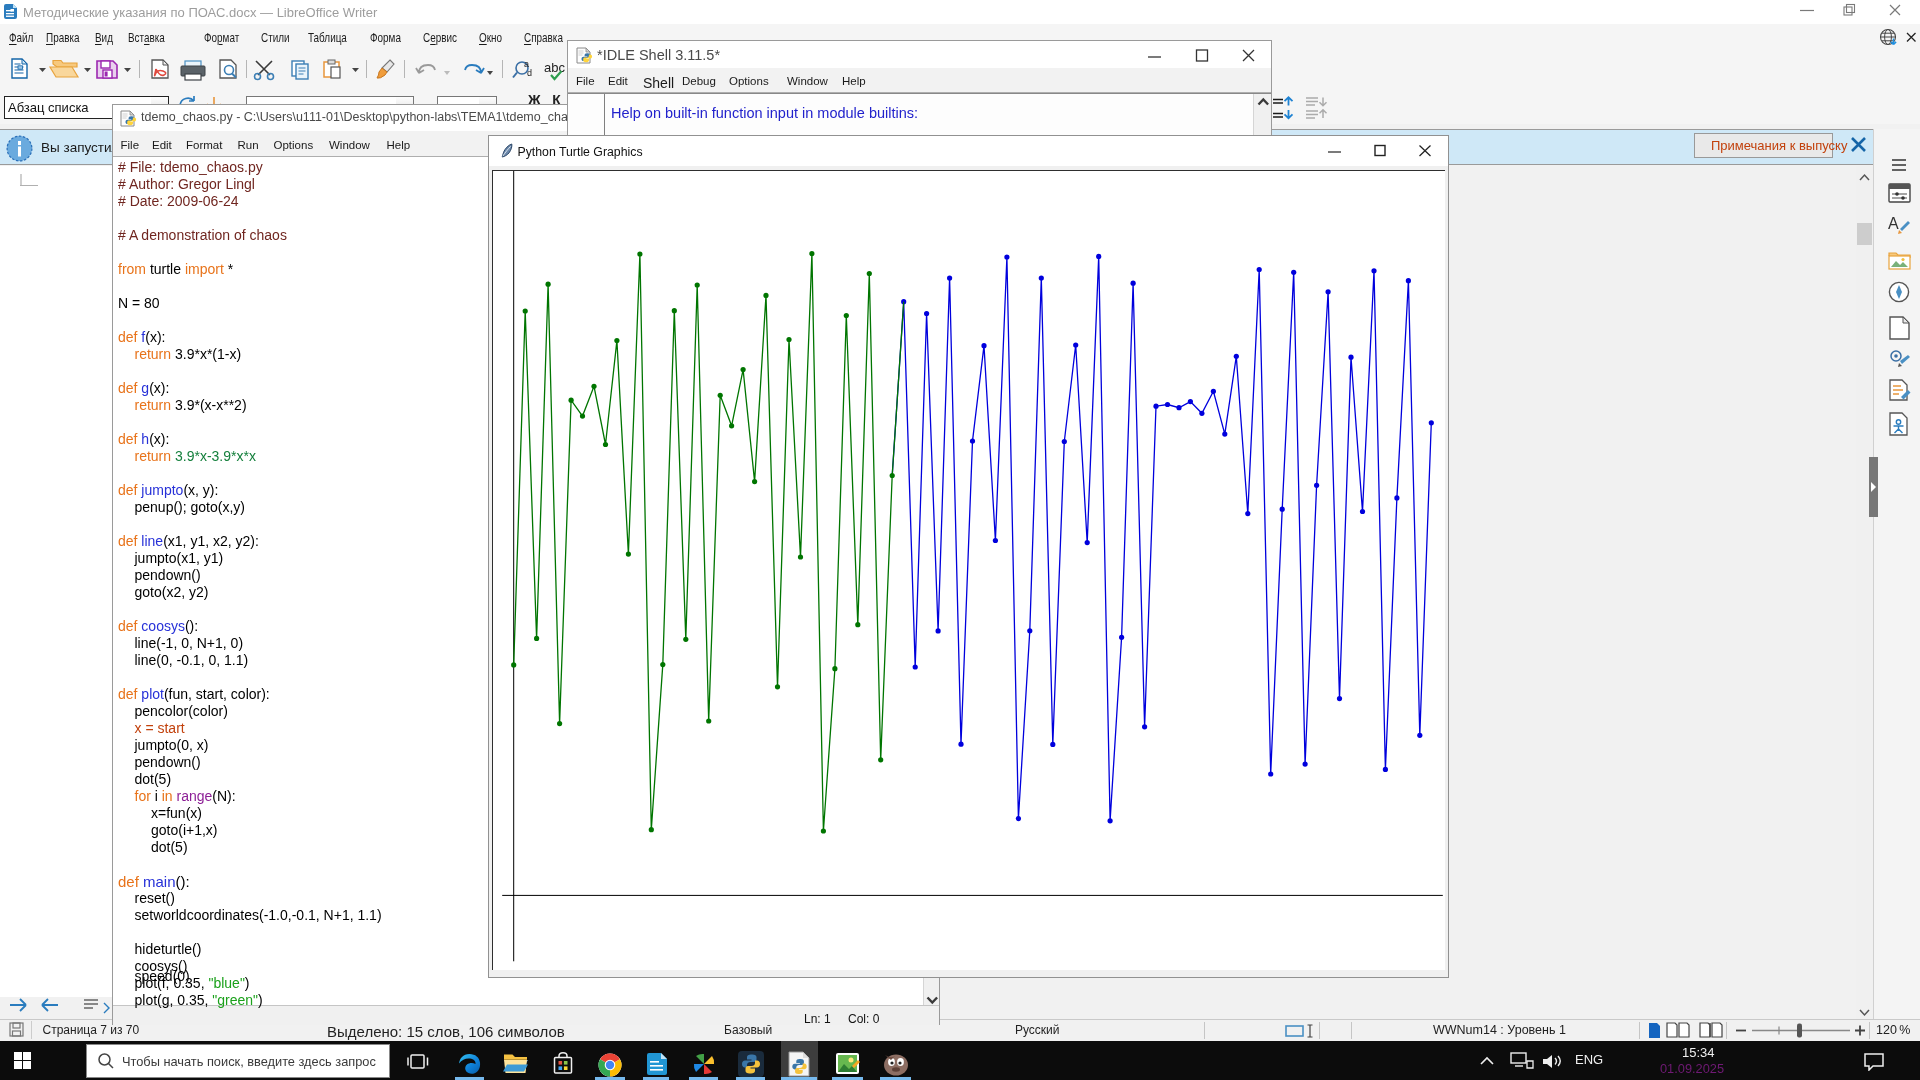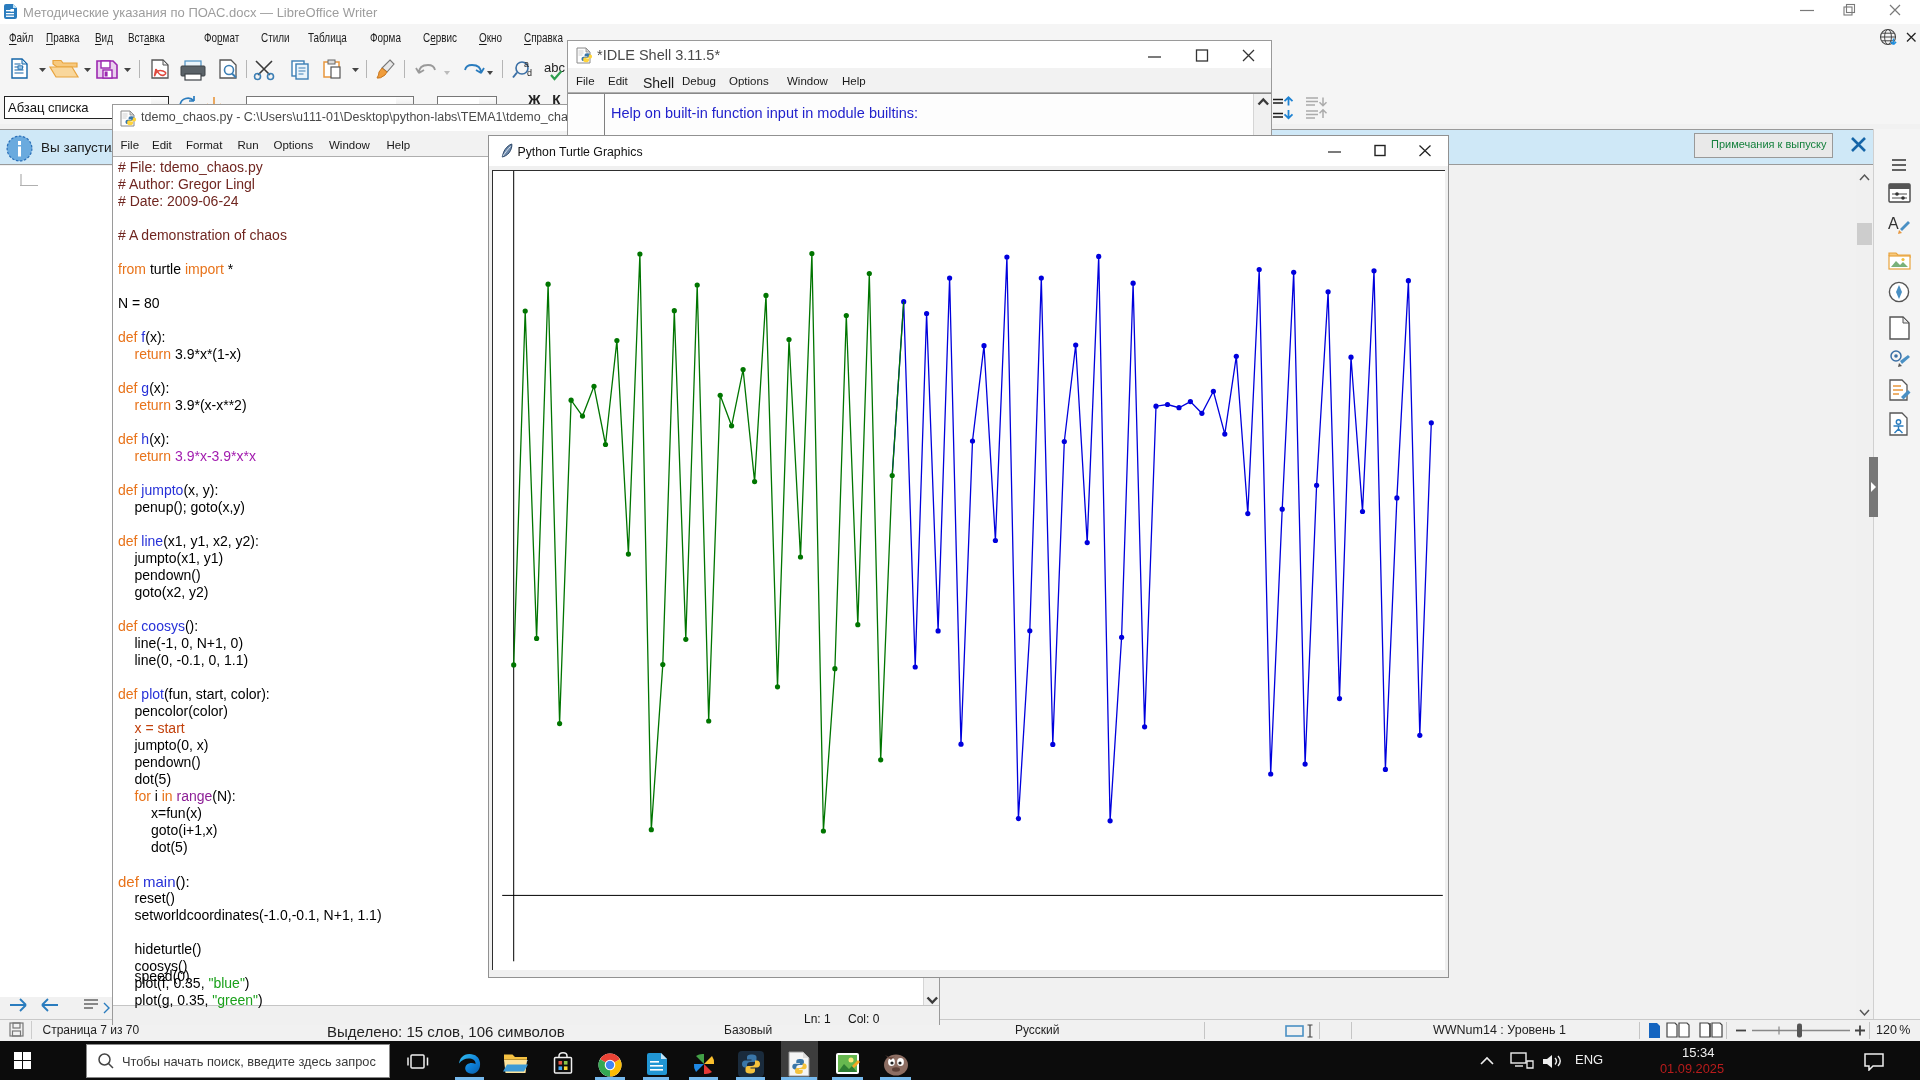--- a/index.html
+++ b/index.html
@@ -158,21 +158,21 @@
     </g>
   </svg>
 <div class="abs" style="left:0;top:129px;width:1875px;height:36px;background:#cfe8f7;border-top:1.6px solid #9a9a9a;border-bottom:1.6px solid #9a9a9a"></div>
 <svg class="abs" style="left:6px;top:135px" width="27" height="27">
     <circle cx="13.5" cy="13.5" r="12.4" fill="#6aaade" stroke="#2a6fb8" stroke-width="1.2" stroke-dasharray="2.5 1.6"></circle>
     <rect x="12" y="6" width="3" height="4" fill="#fff"></rect>
     <rect x="12" y="11.5" width="3" height="10" fill="#fff"></rect>
   </svg>
 <div class="abs t" style="left:41px;top:140px;font-size:13.5px;color:#1a1a1a">Вы запустили</div>
 <div class="abs" style="left:1694px;top:133px;width:139px;height:25px;background:#e9e9e9;border:1px solid #999"></div>
-<div class="abs t" style="left:1711px;top:138px;font-size:11px;color:#15803d">Примечания к выпуску</div>
+<div class="abs t" style="left:1711px;top:138px;font-size:13px;color:#c2410c">Примечания к выпуску</div>
 <svg class="abs" style="left:1848px;top:134px" width="22" height="22">
     <path d="M4 4 l13 13 M17 4 l-13 13" stroke="#1565a8" stroke-width="2.6"></path>
   </svg>
 <div class="abs" style="left:0;top:166px;width:1856px;height:853px;background:#f1f1f1"></div>
 <div class="abs" style="left:0;top:166px;width:470px;height:831px;background:#ffffff"></div>
 <svg class="abs" style="left:20px;top:174px" width="20" height="13">
     <path d="M1 0 v12 M0 11.5 h18" stroke="#b0b0b0" stroke-width="1.2"></path>
   </svg>
 <svg class="abs" style="left:6px;top:995px" width="110" height="22">
     <path d="M4 10 h16 m0 0 l-6-6 m6 6 l-6 6" stroke="#2a7cbe" stroke-width="1.8" fill="none"></path>
@@ -310,21 +310,21 @@
 <div class="abs t" style="left:118px;top:176.0px;font-size:14px"><span style="color:#702620"># Author: Gregor Lingl</span></div>
 <div class="abs t" style="left:118px;top:193.0px;font-size:14px"><span style="color:#702620"># Date: 2009-06-24</span></div>
 <div class="abs t" style="left:118px;top:227.0px;font-size:14px"><span style="color:#702620"># A demonstration of chaos</span></div>
 <div class="abs t" style="left:118px;top:261.0px;font-size:14px"><span style="color:#e8731a">from</span><span style="color:#000000"> turtle </span><span style="color:#e8731a">import</span><span style="color:#000000"> *</span></div>
 <div class="abs t" style="left:118px;top:295.0px;font-size:14px"><span style="color:#000000">N = 80</span></div>
 <div class="abs t" style="left:118px;top:329.0px;font-size:14px"><span style="color:#e8731a">def</span><span style="color:#000000"> </span><span style="color:#2731d8">f</span><span style="color:#000000">(x):</span></div>
 <div class="abs t" style="left:134.5px;top:346.0px;font-size:14px"><span style="color:#e8731a">return</span><span style="color:#000000"> 3.9*x*(1-x)</span></div>
 <div class="abs t" style="left:118px;top:380.0px;font-size:14px"><span style="color:#e8731a">def</span><span style="color:#000000"> </span><span style="color:#2731d8">g</span><span style="color:#000000">(x):</span></div>
 <div class="abs t" style="left:134.5px;top:397.0px;font-size:14px"><span style="color:#e8731a">return</span><span style="color:#000000"> 3.9*(x-x**2)</span></div>
 <div class="abs t" style="left:118px;top:431.0px;font-size:14px"><span style="color:#e8731a">def</span><span style="color:#000000"> </span><span style="color:#2731d8">h</span><span style="color:#000000">(x):</span></div>
-<div class="abs t" style="left:134.5px;top:448.0px;font-size:14px"><span style="color:#e8731a">return</span><span style="color:#a21caf"> 3.9*x-3.9*x*x</span></div>
+<div class="abs t" style="left:134.5px;top:448.0px;font-size:14px"><span style="color:#e8731a">return</span><span style="color:#15803d"> 3.9*x-3.9*x*x</span></div>
 <div class="abs t" style="left:118px;top:482.0px;font-size:14px"><span style="color:#e8731a">def</span><span style="color:#000000"> </span><span style="color:#2731d8">jumpto</span><span style="color:#000000">(x, y):</span></div>
 <div class="abs t" style="left:134.5px;top:499.0px;font-size:14px"><span style="color:#000000">penup(); goto(x,y)</span></div>
 <div class="abs t" style="left:118px;top:533.0px;font-size:14px"><span style="color:#e8731a">def</span><span style="color:#000000"> </span><span style="color:#2731d8">line</span><span style="color:#000000">(x1, y1, x2, y2):</span></div>
 <div class="abs t" style="left:134.5px;top:550.0px;font-size:14px"><span style="color:#000000">jumpto(x1, y1)</span></div>
 <div class="abs t" style="left:134.5px;top:567.0px;font-size:14px"><span style="color:#000000">pendown()</span></div>
 <div class="abs t" style="left:134.5px;top:584.0px;font-size:14px"><span style="color:#000000">goto(x2, y2)</span></div>
 <div class="abs t" style="left:118px;top:618.0px;font-size:14px"><span style="color:#e8731a">def</span><span style="color:#000000"> </span><span style="color:#2731d8">coosys</span><span style="color:#000000">():</span></div>
 <div class="abs t" style="left:134.5px;top:635.0px;font-size:14px"><span style="color:#000000">line(-1, 0, N+1, 0)</span></div>
 <div class="abs t" style="left:134.5px;top:652.0px;font-size:14px"><span style="color:#000000">line(0, -0.1, 0, 1.1)</span></div>
 <div class="abs t" style="left:118px;top:686.0px;font-size:14px"><span style="color:#e8731a">def</span><span style="color:#000000"> </span><span style="color:#2731d8">plot</span><span style="color:#000000">(fun, start, color):</span></div>
@@ -585,15 +585,15 @@
     <rect x="1" y="1" width="15" height="10" fill="none" stroke="#eee" stroke-width="1.4"></rect>
     <path d="M5 14 h8" stroke="#eee" stroke-width="1.4"></path>
     <path d="M17 9 h6 v7 h-6 z" fill="#0c0c0c" stroke="#eee" stroke-width="1.3"></path>
   </svg>
 <svg class="abs" style="left:1541px;top:1052px" width="22" height="18">
     <path d="M2 7 v5 h4 l5 4 v-13 l-5 4 z" fill="#eee"></path>
     <path d="M14 6 q3 3.2 0 6.4 M17 4 q4.5 5 0 10" stroke="#eee" stroke-width="1.4" fill="none"></path>
   </svg>
 <div class="abs t" style="left:1575px;top:1052px;font-size:13px;color:#f0f0f0">ENG</div>
 <div class="abs t" style="left:1682px;top:1045px;font-size:13px;color:#f0f0f0">15:34</div>
-<div class="abs t" style="left:1660px;top:1061px;font-size:12.8px;color:#b91c1c">01.09.2025</div>
+<div class="abs t" style="left:1660px;top:1061px;font-size:12.8px;color:#701a75">01.09.2025</div>
 <svg class="abs" style="left:1862px;top:1051px" width="24" height="20">
     <path d="M3 3 h18 v12 h-10 l-4 4 v-4 h-4 z" fill="none" stroke="#eee" stroke-width="1.5"></path>
   </svg>
 </body></html>

